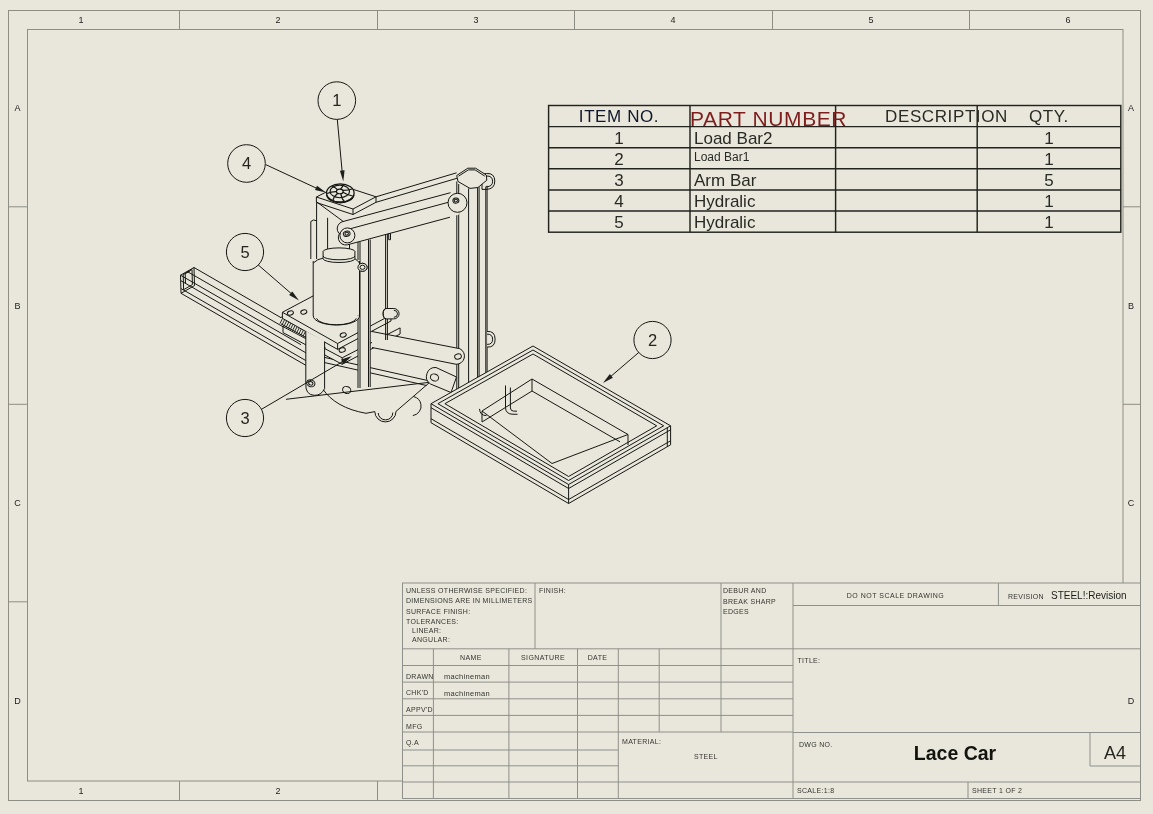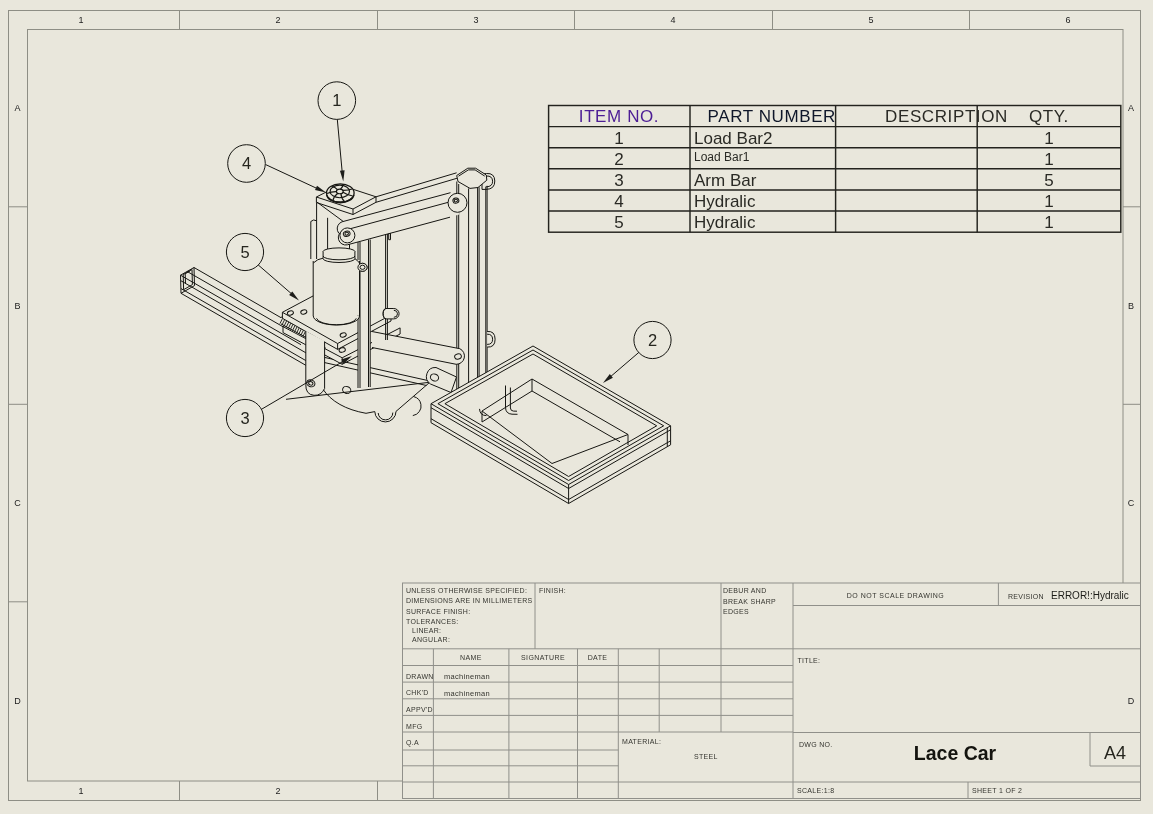--- a/index.html
+++ b/index.html
@@ -221,22 +221,22 @@
 <div class="zl" style="left:278px;top:791px">2</div>
 <div class="zl" style="left:17.5px;top:108px">A</div>
 <div class="zl" style="left:17.5px;top:305.5px">B</div>
 <div class="zl" style="left:17.5px;top:503px">C</div>
 <div class="zl" style="left:17.5px;top:700.5px">D</div>
 <div class="zl" style="left:1131px;top:108px">A</div>
 <div class="zl" style="left:1131px;top:305.5px">B</div>
 <div class="zl" style="left:1131px;top:503px">C</div>
 <div class="zl" style="left:1131px;top:700.5px">D</div>
 
-<div class="t" style="left:548px;top:106.5px;width:142px;text-align:center;font-size:17px;letter-spacing:0.6px;color:#4c1d95">ITEM NO.</div>
-<div class="t" style="left:690px;top:106.5px;width:146px;text-align:right;font-size:17px;letter-spacing:0.6px;color:#0f172a">PART NUMBER</div>
+<div class="t" style="left:548px;top:106.5px;width:142px;text-align:center;font-size:17px;letter-spacing:0.6px;color:#0f172a">ITEM NO.</div>
+<div class="t" style="left:690px;top:106.5px;width:146px;text-align:left;font-size:21px;letter-spacing:0.6px;color:#7f1d1d">PART NUMBER</div>
 <div class="t" style="left:876px;top:106.5px;width:141px;text-align:center;font-size:17px;letter-spacing:0.6px;color:#2a2a25">DESCRIPTION</div>
 <div class="t" style="left:977px;top:106.5px;width:144px;text-align:center;font-size:17px;letter-spacing:0.6px;color:#2a2a25">QTY.</div>
 <div class="t" style="left:548px;top:128.5px;width:142px;text-align:center;font-size:17px;color:#2a2a25">1</div>
 <div class="t" style="left:548px;top:149.6px;width:142px;text-align:center;font-size:17px;color:#2a2a25">2</div>
 <div class="t" style="left:548px;top:170.7px;width:142px;text-align:center;font-size:17px;color:#2a2a25">3</div>
 <div class="t" style="left:548px;top:191.8px;width:142px;text-align:center;font-size:17px;color:#2a2a25">4</div>
 <div class="t" style="left:548px;top:212.9px;width:142px;text-align:center;font-size:17px;color:#2a2a25">5</div>
 <div class="t" style="left:694px;top:128.5px;font-size:17px;color:#2a2a25">Load Bar2</div>
 <div class="t" style="left:694px;top:149.6px;font-size:12px;color:#2a2a25">Load Bar1</div>
 <div class="t" style="left:694px;top:170.7px;font-size:17px;color:#2a2a25">Arm Bar</div>
@@ -253,21 +253,21 @@
 <div class="t" style="left:406px;top:607.5px;font-size:7px;letter-spacing:.3px">SURFACE FINISH:</div>
 <div class="t" style="left:406px;top:618px;font-size:7px;letter-spacing:.3px">TOLERANCES:</div>
 <div class="t" style="left:412px;top:627px;font-size:7px;letter-spacing:.3px">LINEAR:</div>
 <div class="t" style="left:412px;top:636px;font-size:7px;letter-spacing:.3px">ANGULAR:</div>
 <div class="t" style="left:539px;top:587px;font-size:7px;letter-spacing:.3px">FINISH:</div>
 <div class="t" style="left:723px;top:587px;font-size:7px;letter-spacing:.3px">DEBUR AND</div>
 <div class="t" style="left:723px;top:597.5px;font-size:7px;letter-spacing:.3px">BREAK SHARP</div>
 <div class="t" style="left:723px;top:608px;font-size:7px;letter-spacing:.3px">EDGES</div>
 <div class="t" style="left:793px;top:592px;width:205px;text-align:center;font-size:7px;letter-spacing:.5px">DO NOT SCALE DRAWING</div>
 <div class="t" style="left:1008px;top:592.5px;font-size:7px;letter-spacing:.3px">REVISION</div>
-<div class="t" style="left:1051px;top:590px;font-size:10px;color:#1c1c18">ERROR!:Hydralic</div>
+<div class="t" style="left:1051px;top:590px;font-size:10px;color:#1c1c18">STEEL!:Revision</div>
 <div class="t" style="left:433px;top:653.5px;width:76px;text-align:center;font-size:7px;letter-spacing:.4px">NAME</div>
 <div class="t" style="left:509px;top:653.5px;width:68px;text-align:center;font-size:7px;letter-spacing:.4px">SIGNATURE</div>
 <div class="t" style="left:577px;top:653.5px;width:41px;text-align:center;font-size:7px;letter-spacing:.4px">DATE</div>
 <div class="t" style="left:406px;top:672.5px;font-size:7px;letter-spacing:.3px">DRAWN</div>
 <div class="t" style="left:406px;top:689px;font-size:7px;letter-spacing:.3px">CHK'D</div>
 <div class="t" style="left:406px;top:705.5px;font-size:7px;letter-spacing:.3px">APPV'D</div>
 <div class="t" style="left:406px;top:723px;font-size:7px;letter-spacing:.3px">MFG</div>
 <div class="t" style="left:406px;top:738.5px;font-size:7px;letter-spacing:.3px">Q.A</div>
 <div class="t" style="left:444px;top:672px;font-size:7.5px;letter-spacing:.3px">machineman</div>
 <div class="t" style="left:444px;top:688.5px;font-size:7.5px;letter-spacing:.3px">machineman</div>

